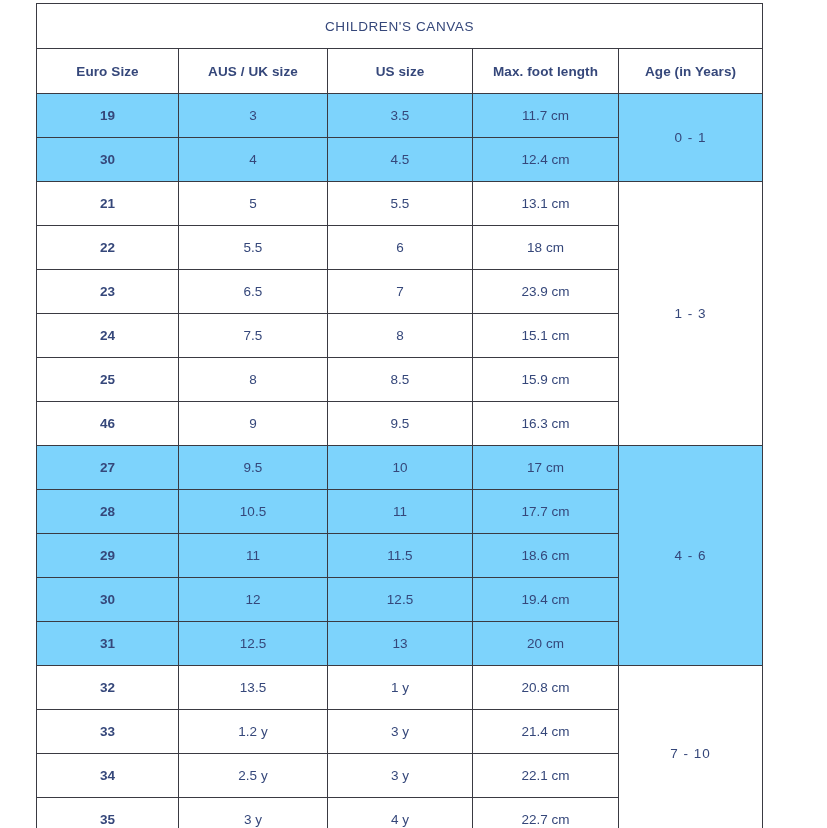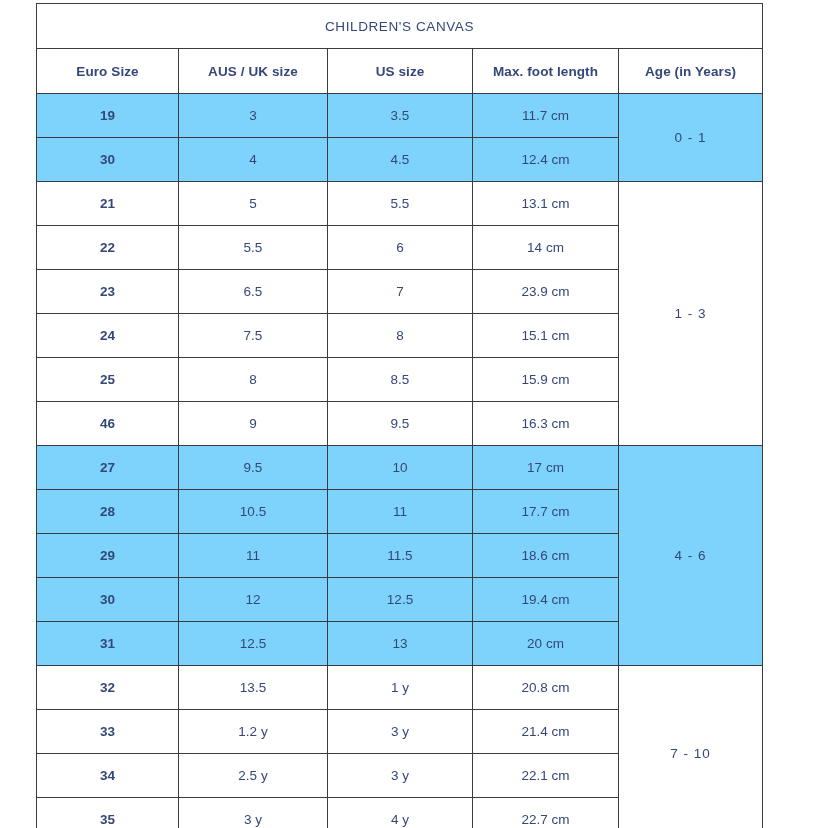--- a/index.html
+++ b/index.html
@@ -103,21 +103,21 @@
           <td class="data-cell euro-cell">21</td>
           <td class="data-cell">5</td>
           <td class="data-cell">5.5</td>
           <td class="data-cell">13.1 cm</td>
           <td class="data-cell age-cell" rowspan="6">1 - 3</td>
         </tr>
         <tr>
           <td class="data-cell euro-cell">22</td>
           <td class="data-cell">5.5</td>
           <td class="data-cell">6</td>
-          <td class="data-cell">14 cm</td>
+          <td class="data-cell">18 cm</td>
         </tr>
         <tr>
           <td class="data-cell euro-cell">23</td>
           <td class="data-cell">6.5</td>
           <td class="data-cell">7</td>
           <td class="data-cell">23.9 cm</td>
         </tr>
         <tr>
           <td class="data-cell euro-cell">24</td>
           <td class="data-cell">7.5</td>

